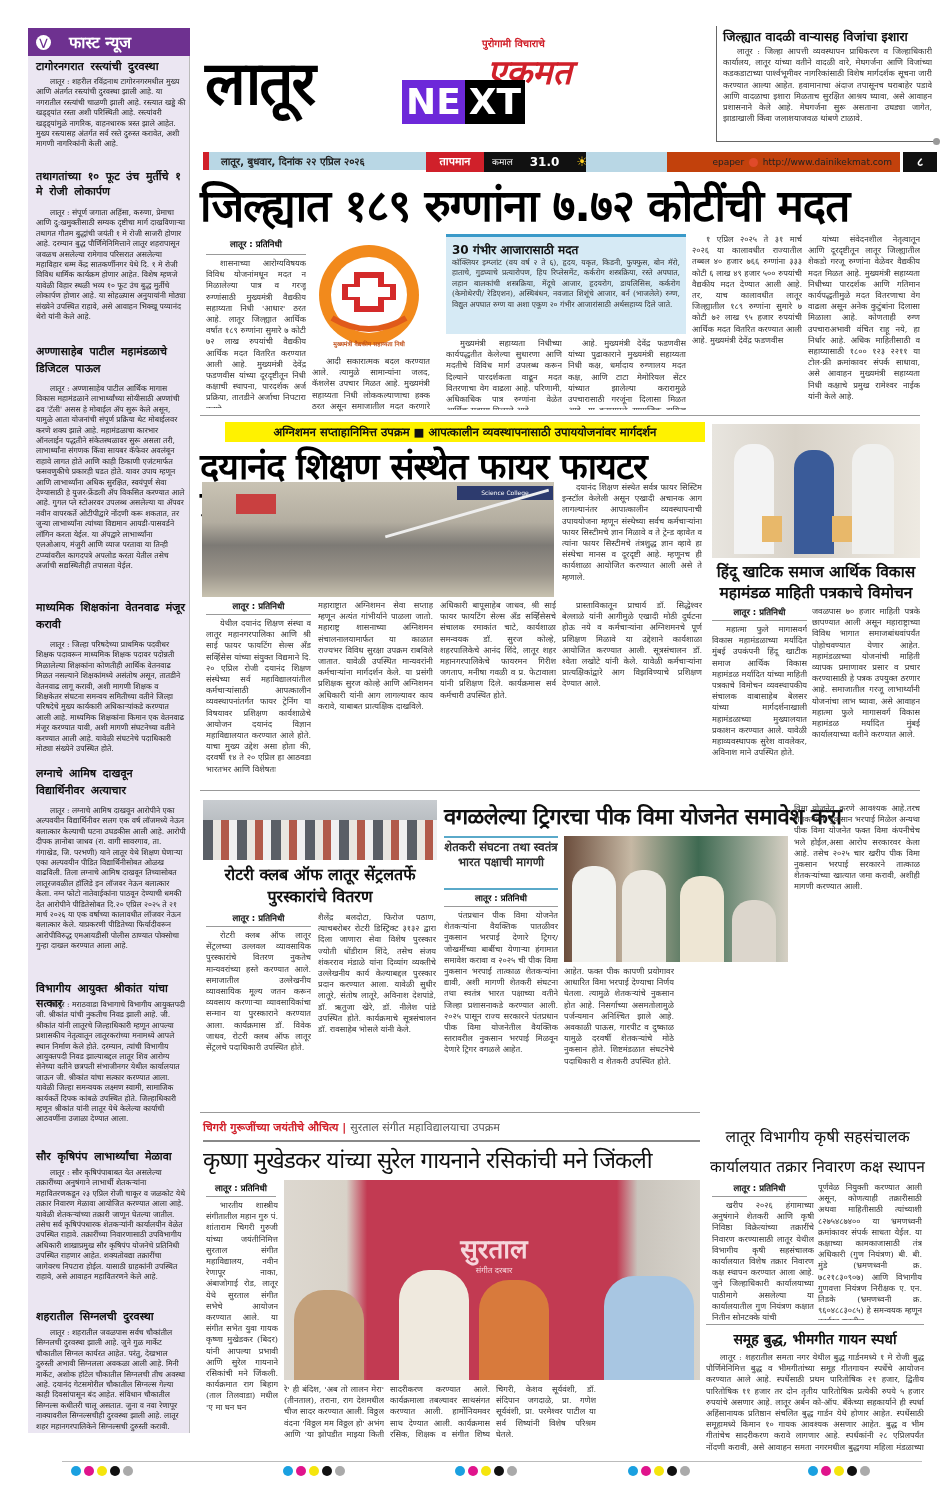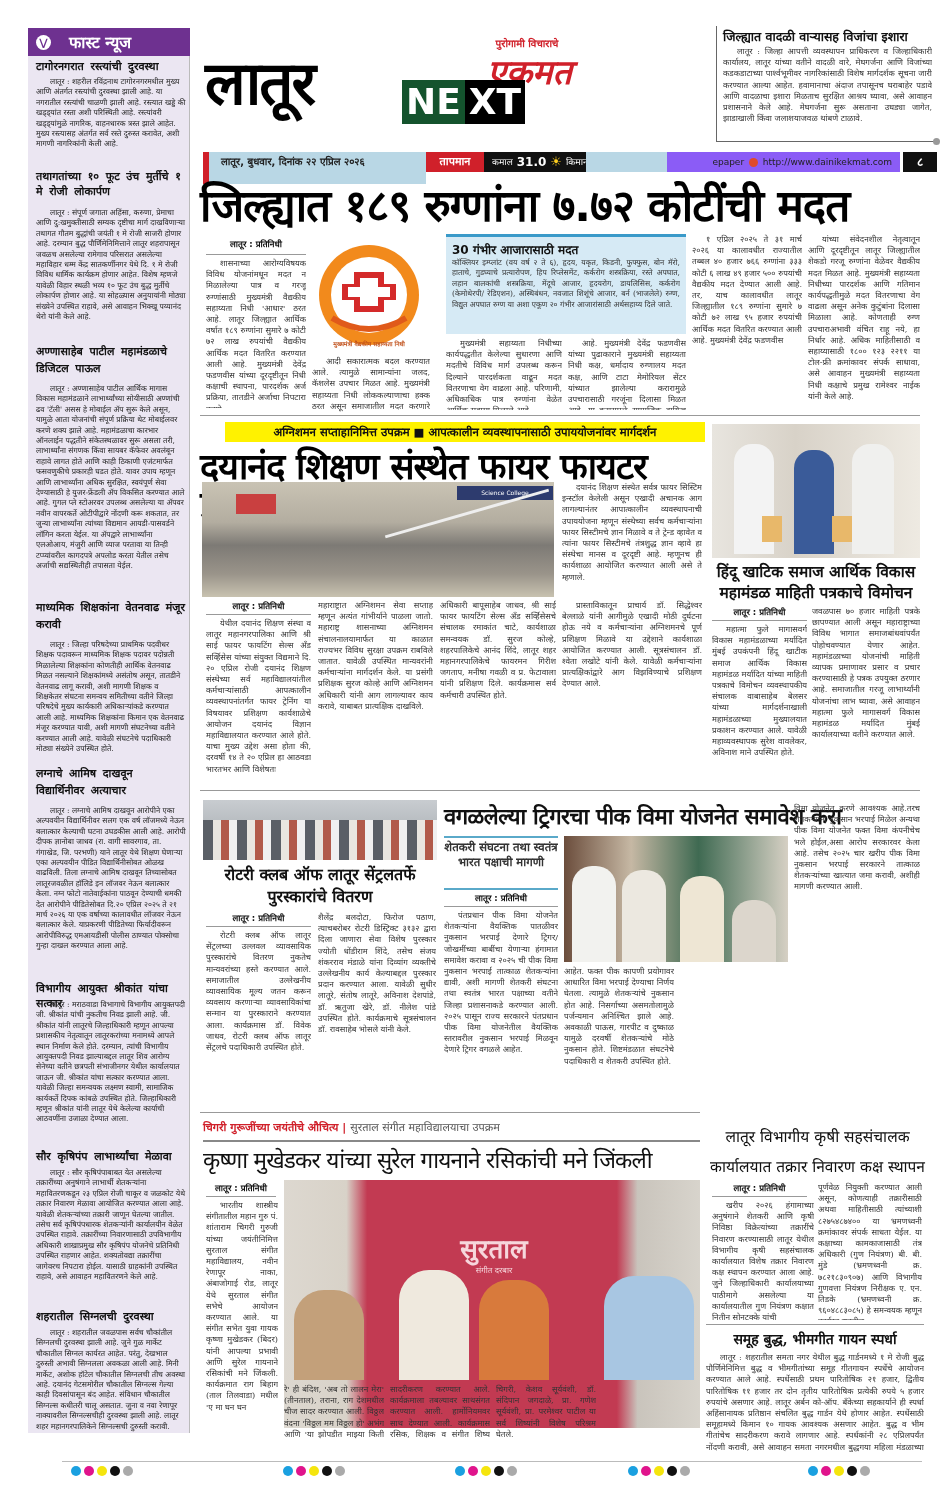--- a/index.html
+++ b/index.html
@@ -11,30 +11,30 @@
 .photo{position:absolute;overflow:hidden}
 
 #sidebar{left:28px;top:28px;width:162px;height:1405px;background:#ebe6f2;border-right:1px solid #bbb}
 #fast-head{left:28px;top:28px;width:162px;height:28px;background:#6e3190;color:#fff;display:flex;align-items:center;padding-left:8px;font-weight:bold;font-size:16px}
 #fast-head .ic{width:15px;height:15px;border-radius:50%;background:#fff;color:#6e3190;font-size:10px;display:flex;align-items:center;justify-content:center;margin-right:18px}
 .sb-h{position:absolute;left:36px;width:150px;font-family:Liberation Mono, monospace;font-weight:bold;font-size:11px;line-height:15px;color:#111}
 .sb-t{position:absolute;left:36px;width:150px;font-size:7.6px;line-height:10.4px;color:#222;font-family:"DejaVu Serif",serif;text-indent:14px;overflow:hidden}
 
 #logo{left:205px;top:28px;font-size:60px;font-weight:bold;color:#000;line-height:110px;letter-spacing:-2px}
 #next{left:402px;top:80px;height:44px;display:flex}
-#next .ne{background:#14532d;color:#fff;font-weight:bold;font-size:36px;padding:0 4px;line-height:44px}
+#next .ne{background:#6d28d9;color:#fff;font-weight:bold;font-size:36px;padding:0 4px;line-height:44px}
 #next .xt{background:#000;color:#fff;font-weight:bold;font-size:36px;padding:0 4px;line-height:44px}
-#lokmat-tag{left:482px;top:36px;color:#d0202a;font-size:10px;font-weight:bold;width:90px;text-align:center}
+#lokmat-tag{left:482px;top:36px;color:#d0202a;font-size:10px;font-weight:bold;width:90px;text-align:left}
 #lokmat{left:482px;top:48px;color:#d0202a;font-size:34px;font-weight:bold;font-style:italic;width:95px;text-align:center;font-family:"DejaVu Serif",serif}
-#datebar{left:203px;top:152px;width:223px;height:32px;background:#b9d7e5;border-left:6px solid #d0202a;font-size:10px;line-height:20px;padding-left:12px;font-weight:bold}
+#datebar{left:203px;top:152px;width:223px;height:18px;background:#b9d7e5;border-left:6px solid #d0202a;font-size:10px;line-height:20px;padding-left:12px;font-weight:bold}
 #tap{left:426px;top:152px;width:58px;height:20px;background:#d0202a;color:#fff;font-weight:bold;font-size:11px;line-height:20px;text-align:center}
-#temp{left:484px;top:152px;width:102px;height:20px;background:#111;color:#fff;font-size:9px;line-height:20px;display:flex;align-items:center;gap:4px;padding-left:8px}
+#temp{left:484px;top:152px;width:102px;height:20px;background:#111;color:#fff;font-size:9px;line-height:20px;display:flex;align-items:center;gap:17px;padding-left:8px}
 #temp b{font-size:12px}
 #sun{color:#ffcf1f;font-size:13px}
-#epbar{left:667px;top:152px;width:233px;height:20px;background:#8b5cf6;font-size:9px;line-height:20px;text-align:right;padding-right:8px}
+#epbar{left:667px;top:152px;width:233px;height:20px;background:#c2410c;font-size:9px;line-height:20px;text-align:right;padding-right:8px}
 #epbar .ic{display:inline-block;width:9px;height:9px;border-radius:50%;background:#e04a2a;margin:0 2px;vertical-align:middle}
 #pg{left:903px;top:152px;width:34px;height:20px;background:#111;color:#fff;font-weight:bold;font-size:12px;line-height:20px;text-align:center}
 #warn-box{left:716px;top:26px;width:222px;height:116px;border-left:1px solid #666;border-bottom:1px solid #666;padding:2px 6px}
 #warn-dot{left:933px;top:138px;width:7px;height:7px;border-radius:50%;background:#999}
 
 #h1{left:200px;top:180px;width:720px;font-size:44px;line-height:52px;font-weight:bold;letter-spacing:-1px;font-family:"DejaVu Sans",sans-serif;color:#000}
 #infobox{left:446px;top:234px;width:240px;height:100px;background:#d6eaf5;border-top:3px solid #3a9ac9;padding:5px 6px}
 #emblem{left:314px;top:240px;width:110px;height:112px}
 
 #strap{left:225px;top:422px;width:480px;height:20px;background:#fff200;font-weight:bold;font-size:11.5px;line-height:20px;text-align:center;color:#111}
@@ -190,21 +190,21 @@
 <div class="rule" style="left:200px;top:1112px;width:500px"></div>
 
 <div class="abs" style="left:203px;top:1120px;width:497px;font-size:11px;line-height:16px;font-weight:bold">
   <span style="color:#d0202a">चिगरी गुरूजींच्या जयंतीचे औचित्य</span><span style="color:#d0202a"> | </span><span style="color:#555;font-weight:normal">सुरताल संगीत महाविद्यालयाचा उपक्रम</span>
 </div>
 <div class="rule" style="left:203px;top:1140px;width:497px;height:2px;background:#888"></div>
 <div class="abs hd" style="left:203px;top:1144px;width:500px;font-size:22.5px;line-height:32px;letter-spacing:-0.8px;font-weight:normal">कृष्णा मुखेडकर यांच्या सुरेल गायनाने रसिकांची मने जिंकली</div>
 <div class="abs hd" style="left:206px;top:1182px;width:70px;font-size:8.5px;text-align:center">लातूर : प्रतिनिधी</div>
 <div class="rule" style="left:206px;top:1196px;width:70px"></div>
 <div class="abs txt" style="left:206px;top:1200px;width:72px;height:240px;text-indent:14px">भारतीय शास्त्रीय संगीतातील महान गुरु पं. शांताराम चिगरी गुरुजी यांच्या जयंतीनिमित्त सुरताल संगीत महाविद्यालय, नवीन रेणापूर नाका, अंबाजोगाई रोड, लातूर येथे सुरताल संगीत सभेचे आयोजन करण्यात आले. या संगीत सभेत युवा गायक कृष्णा मुखेडकर (बिदर) यांनी आपल्या प्रभावी आणि सुरेल गायनाने रसिकांची मने जिंकली. कार्यक्रमात राग बिहाग (ताल तिलवाडा) मधील 'ए मा घन घन</div>
-<div class="photo" style="left:284px;top:1180px;width:416px;height:248px;background:linear-gradient(90deg,#ddd8d0 0%,#d8d2c8 15%,#c23a52 20%,#c23a52 80%,#c9c4bc 85%,#d8d4cc 100%)">
+<div class="photo" style="left:284px;top:1180px;width:416px;height:200px;background:linear-gradient(90deg,#ddd8d0 0%,#d8d2c8 15%,#c23a52 20%,#c23a52 80%,#c9c4bc 85%,#d8d4cc 100%)">
   <div class="abs" style="left:150px;top:50px;width:120px;font-size:26px;color:#f6d6dc;font-weight:bold;text-align:center">सुरताल</div>
   <div class="abs" style="left:150px;top:84px;width:120px;font-size:8px;color:#f6d6dc;text-align:center">संगीत दरबार</div>
   <div class="abs" style="left:10px;top:110px;width:70px;height:90px;background:#c3a07a;border-radius:30px 30px 0 0"></div>
   <div class="abs" style="left:115px;top:90px;width:70px;height:110px;background:#efe9de;border-radius:30px 30px 0 0"></div>
   <div class="abs" style="left:195px;top:100px;width:70px;height:100px;background:#d87a3c;border-radius:30px 30px 0 0"></div>
   <div class="abs" style="left:320px;top:96px;width:90px;height:104px;background:#a8c6e2;border-radius:30px 30px 0 0"></div>
 </div>
 <div class="abs txt" style="left:284px;top:1384px;width:100px;height:56px">रे' ही बंदिश, 'अब तो लालन मेरा' (तीनताल), तराना, राग देशमधील चीज सादर करण्यात आली. विठ्ठल वंदना 'विठ्ठल मम विठ्ठल हो' अभंग आणि 'या झोपडीत माझ्या किती आनंद रे' (आनंद भैरवी) यांचे उत्कृष्ट</div>
 <div class="abs txt" style="left:390px;top:1384px;width:100px;height:56px">सादरीकरण करण्यात आले. कार्यक्रमाला तबल्यावर साथसंगत करण्यात आली. हार्मोनियमवर साथ देण्यात आली. कार्यक्रमास रसिक, शिक्षक व संगीत शिष्य उपस्थित होते. कार्यक्रमाच्या यशस्वी आयोजनासाठी श्रीमती सुमित्रा</div>
 <div class="abs txt" style="left:496px;top:1384px;width:100px;height:56px">चिगरी, केशव सूर्यवंशी, डॉ. संदिपान जगदाळे, प्रा. गणेश सूर्यवंशी, प्रा. परमेश्वर पाटील या सर्व शिष्यांनी विशेष परिश्रम घेतले.</div>

